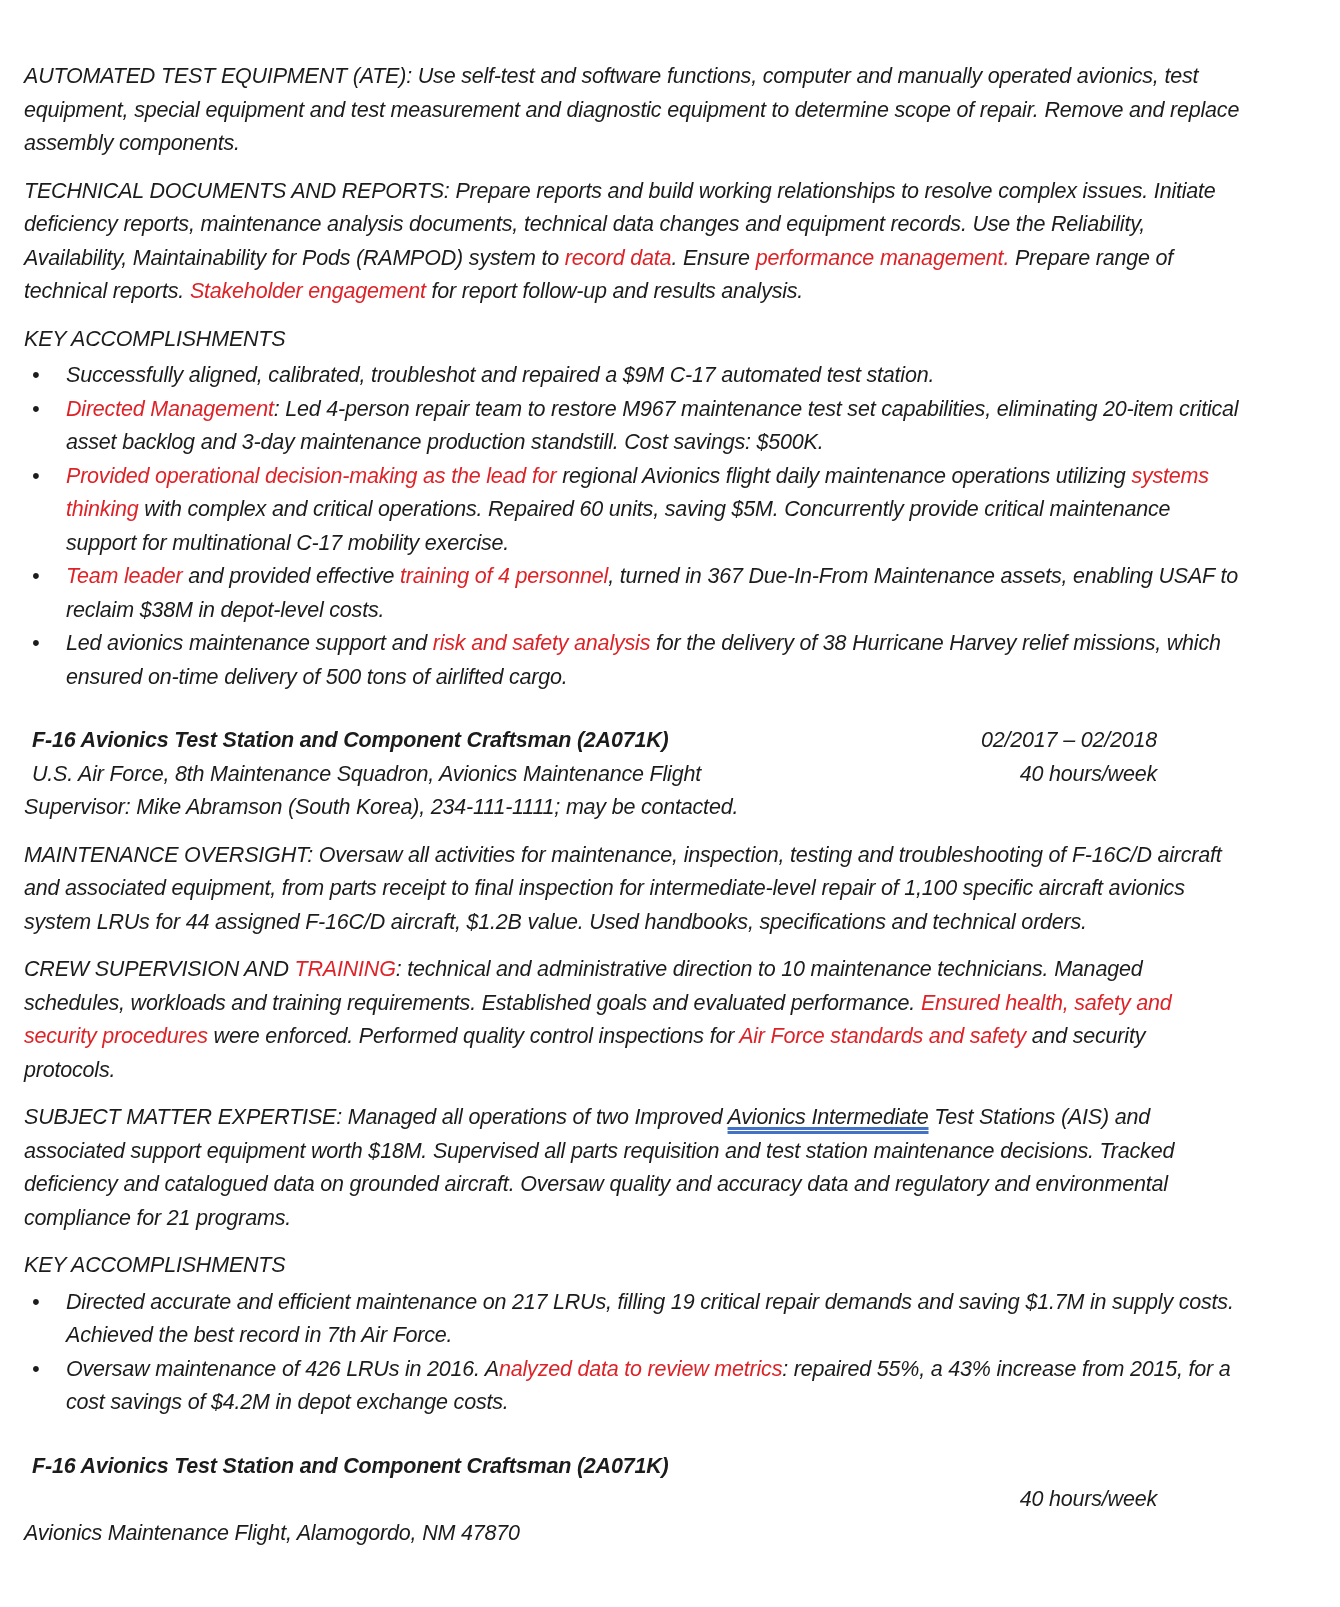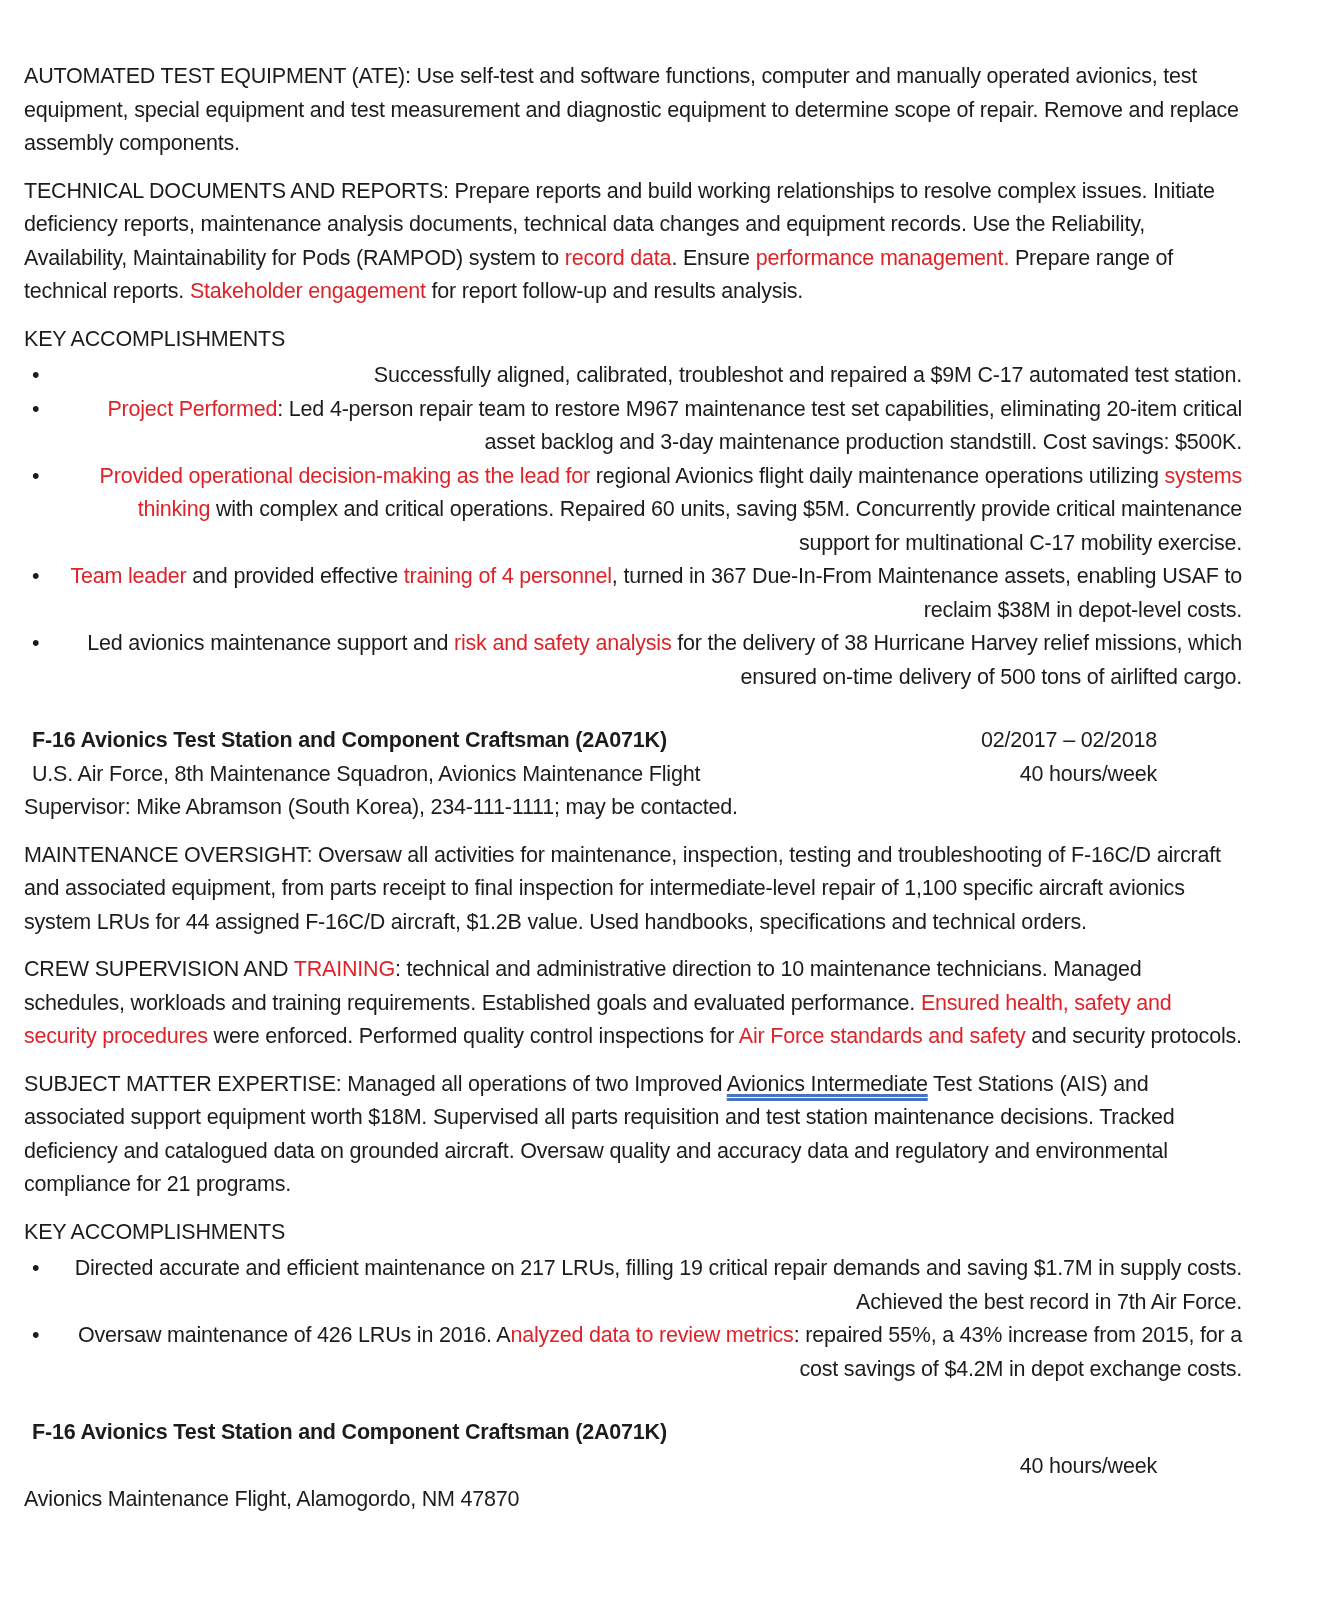--- a/index.html
+++ b/index.html
@@ -3,42 +3,42 @@
 <meta charset="utf-8">
 <style>
   * { margin:0; padding:0; box-sizing:border-box; }
   html,body { background:#ffffff; }
   body {
     width:1340px; min-height:1607px;
     font-family:"Liberation Sans","DejaVu Sans",sans-serif;
     color:#1c1c1c;
     font-size:21.5px; line-height:33.5px; letter-spacing:-0.2px;
   }
-  .page { padding:60px 98px 40px 24px; }
+  .page { padding:60px 98px 40px 24px;font-style:italic; }
   .para { margin:0 0 14px 0; }
   .para.heading { margin-bottom:3px; }
   .red { color:var(--red,#de2328); }
   .squiggly {
     text-decoration-line:underline;
     text-decoration-style:wavy;
     text-decoration-color:var(--squiggle,#c9302f);
     text-decoration-thickness:1px;
     text-underline-offset:6px;
   }
   .blueline {
     text-decoration-line:underline;
     text-decoration-style:double;
     text-decoration-color:var(--blue,#4472c4);
     text-decoration-thickness:3px;
     text-underline-offset:3px;
   }
   .bullets { list-style:none; margin:0 0 14px 0; padding:0; }
   .bullets li { display:flex; align-items:flex-start; padding-left:8px; }
   .bl-marker { flex:0 0 34px; width:34px; }
-  .bl-text { flex:1 1 auto;text-align:right; }
+  .bl-text { flex:1 1 auto; }
   .job { margin:30px 0 14px 0; }
   .job-row { display:flex; }
   .job-left { flex:1 1 auto;margin-left:8px; }
   .job-left.bold { font-weight:bold; }
   .job-right { margin-left:auto; white-space:nowrap; text-align:left; padding-right:85px; }
 </style>
 </head>
 <body>
 
 <div class="page">
@@ -46,21 +46,21 @@
       <p class="para"><span>AUTOMATED TEST EQUIPMENT (ATE): Use self-test and software functions, computer and manually operated avionics, test equipment, special equipment and test measurement and diagnostic equipment to determine scope of repair. Remove and replace assembly components.</span></p>
       <p class="para"><span>TECHNICAL DOCUMENTS AND REPORTS: Prepare reports and build working relationships to resolve complex issues. Initiate deficiency reports, maintenance analysis documents, technical data changes and equipment records. Use the Reliability, Availability, Maintainability for Pods (RAMPOD) system to </span><span class="red">record data</span><span>. Ensure </span><span class="red">performance management.</span><span> Prepare range of technical reports. </span><span class="red">Stakeholder engagement</span><span> for report follow-up and results analysis.</span></p>
       <p class="para heading"><span>KEY ACCOMPLISHMENTS</span></p>
       <ul class="bullets">
         <li>
           <span class="bl-marker">•</span>
           <span class="bl-text"><span>Successfully aligned, calibrated, troubleshot and repaired a $9M C-17 automated test station.</span></span>
         </li>
         <li>
           <span class="bl-marker">•</span>
-          <span class="bl-text"><span class="red">Project Performed</span><span>: Led 4-person repair team to restore M967 maintenance test set capabilities, eliminating 20-item critical asset backlog and 3-day maintenance production standstill. Cost savings: $500K.</span></span>
+          <span class="bl-text"><span class="red">Directed Management</span><span>: Led 4-person repair team to restore M967 maintenance test set capabilities, eliminating 20-item critical asset backlog and 3-day maintenance production standstill. Cost savings: $500K.</span></span>
         </li>
         <li>
           <span class="bl-marker">•</span>
           <span class="bl-text"><span class="red">Provided operational decision-making as the lead for</span><span> regional Avionics flight daily maintenance operations utilizing </span><span class="red">systems thinking</span><span> with complex and critical operations. Repaired 60 units, saving $5M. Concurrently provide critical maintenance support for multinational C-17 mobility exercise.</span></span>
         </li>
         <li>
           <span class="bl-marker">•</span>
           <span class="bl-text"><span class="red">Team leader</span><span> and provided effective </span><span class="red">training of 4 personnel</span><span>, turned in 367 Due-In-From Maintenance assets, enabling USAF to reclaim $38M in depot-level costs.</span></span>
         </li>
         <li>

